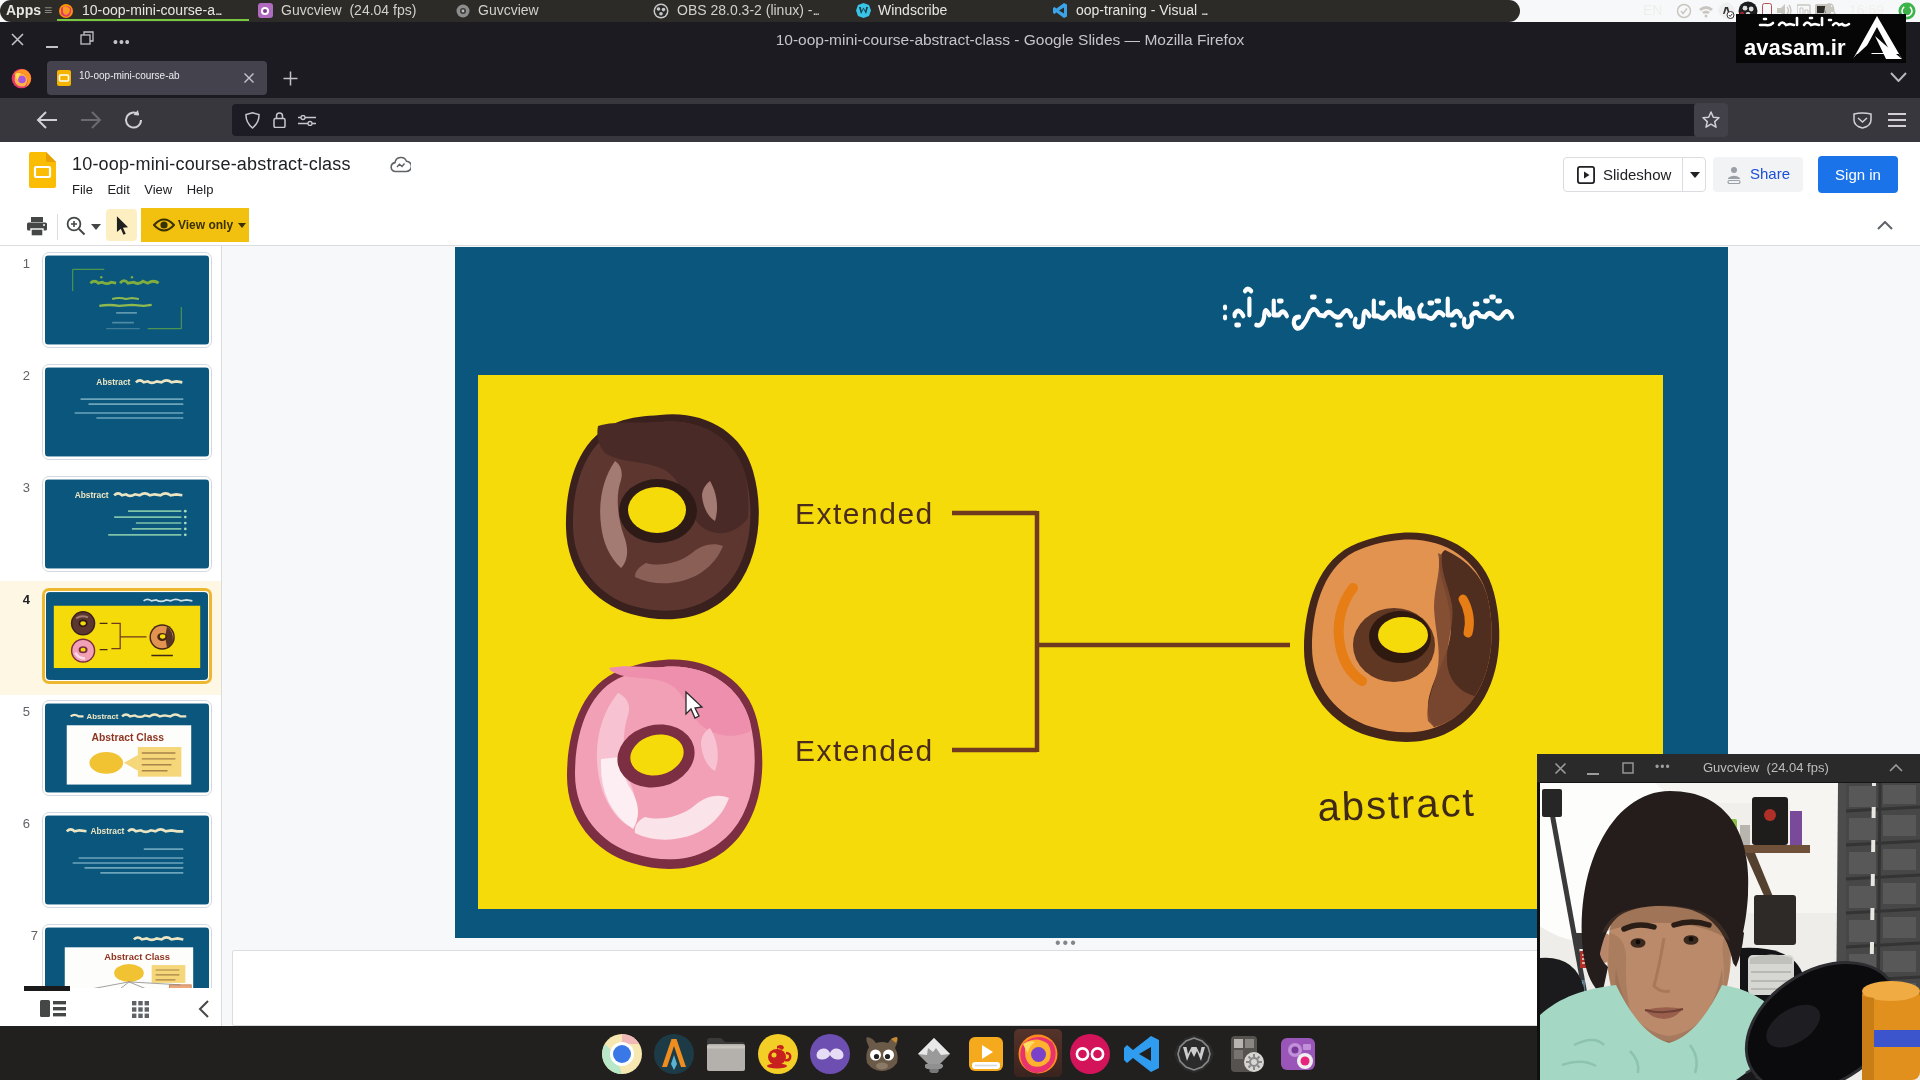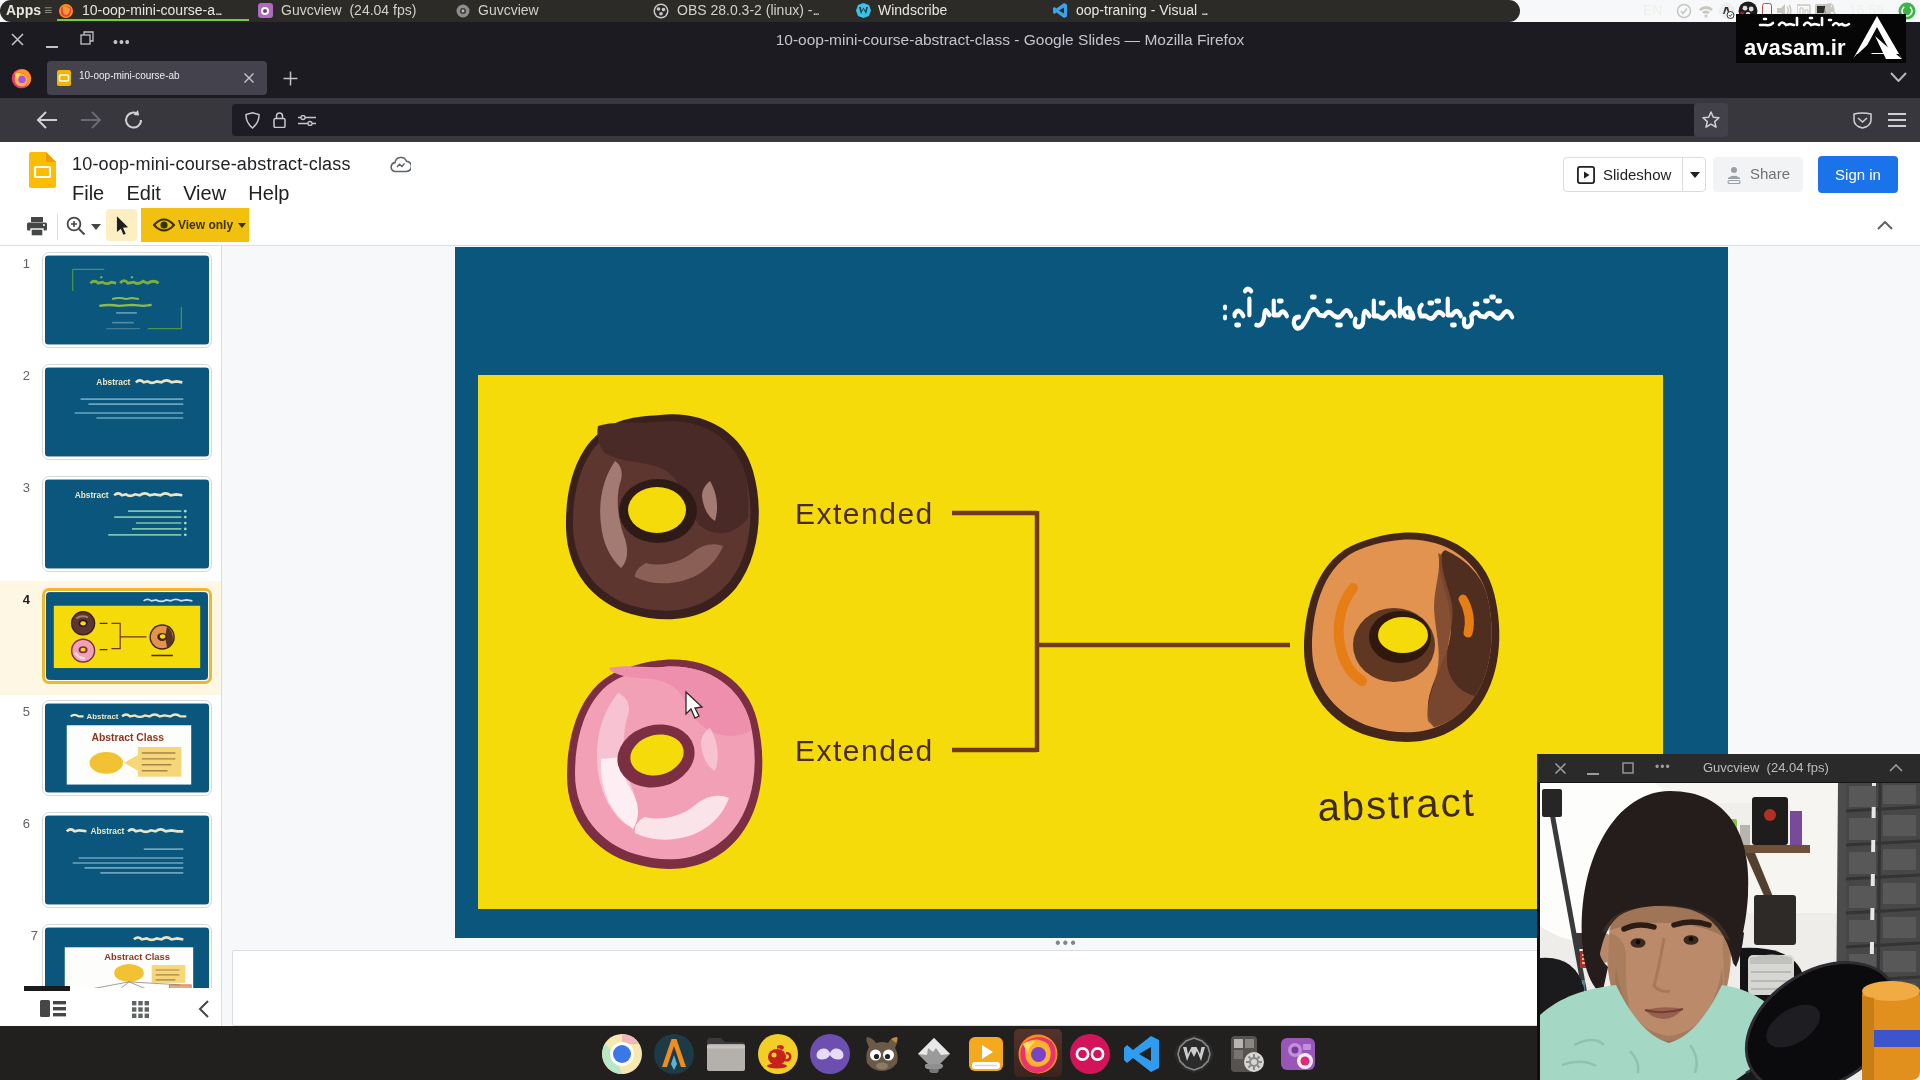--- a/index.html
+++ b/index.html
@@ -206,39 +206,39 @@
   <svg class="abs" style="left:29px; top:10px;" width="27" height="36" viewBox="0 0 27 36">
       <path d="M0 2 Q0 0 2 0 L17 0 L27 10 L27 34 Q27 36 25 36 L2 36 Q0 36 0 34 Z" fill="#fbbc04"></path>
       <path d="M17 0 L27 10 L19 10 Q17 10 17 8 Z" fill="#e8a000"></path>
       <rect x="6" y="15" width="15" height="10" rx="1" fill="none" stroke="#fff" stroke-width="2.2"></rect>
     </svg>
   <div class="abs" style="left:72px; top:12px; font-size:18px; letter-spacing:0.2px; color:#202124;">10-oop-mini-course-abstract-class</div>
   <svg class="abs" style="left:390px; top:14px;" width="21" height="17" viewBox="0 0 21 17">
       <path d="M5 15.5 A4.5 4.5 0 0 1 5 6.6 A6 6 0 0 1 16.5 5.2 A4.8 4.8 0 0 1 16 15.5 Z" fill="none" stroke="#5f6368" stroke-width="1.6"></path>
       <path d="M7 11 L9.5 8.2 L12 10.5 L14.5 7.5" stroke="#5f6368" stroke-width="1.4" fill="none"></path>
     </svg>
-  <div class="abs" style="left:72px; top:40px; font-size:20px; color:#202124;">File&nbsp;&nbsp;&nbsp;&nbsp;Edit&nbsp;&nbsp;&nbsp;&nbsp;View&nbsp;&nbsp;&nbsp;&nbsp;Help</div>
+  <div class="abs" style="left:72px; top:40px; font-size:13px; color:#202124;">File&nbsp;&nbsp;&nbsp;&nbsp;Edit&nbsp;&nbsp;&nbsp;&nbsp;View&nbsp;&nbsp;&nbsp;&nbsp;Help</div>
   <div class="abs" style="left:1563px; top:15px; width:143px; height:35px; border:1px solid #dadce0; border-radius:4px; background:#fff;">
     <svg class="abs" style="left:13px; top:8px;" width="18" height="18" viewBox="0 0 18 18">
         <rect x="0.9" y="0.9" width="16.2" height="16.2" rx="2" fill="none" stroke="#202124" stroke-width="1.8"></rect>
         <path d="M7 5.5 L12.5 9 L7 12.5 Z" fill="#202124"></path>
       </svg>
     <span class="abs" style="left:39px; top:8px; font-size:15px; color:#202124;">Slideshow</span>
     <div class="abs" style="left:118px; top:0; width:1px; height:33px; background:#dadce0;"></div>
     <svg class="abs" style="left:126px; top:14px;" width="10" height="6" viewBox="0 0 10 6">
         <path d="M0 0 L5 6 L10 0 Z" fill="#202124"></path>
       </svg>
   </div>
   <div class="abs" style="left:1713px; top:15px; width:90px; height:35px; border-radius:4px; background:#f1f3f4;">
     <svg class="abs" style="left:12px; top:8px;" width="18" height="19" viewBox="0 0 18 19">
         <circle cx="9" cy="5" r="3" fill="#9aa0a6"></circle>
         <path d="M3 13 Q9 8.5 15 13 L15 14 L3 14 Z" fill="#9aa0a6"></path>
         <rect x="3" y="15.5" width="12" height="3" rx="1.5" fill="none" stroke="#9aa0a6" stroke-width="1.2"></rect>
       </svg>
-    <span class="abs" style="left:37px; top:8px; font-size:15px; color:#737373;">Share</span>
+    <span class="abs" style="left:37px; top:8px; font-size:15px; color:#1d4ed8;">Share</span>
   </div>
   <div class="abs" style="left:1818px; top:14px; width:80px; height:37px; border-radius:4px; background:#1a73e8; color:#fff;
     font-size:15px; text-align:center; line-height:37px;">Sign in</div>
 </div>
 <div id="gtoolbar">
   <svg class="abs" style="left:26px; top:13px;" width="22" height="20" viewBox="0 0 22 20">
       <rect x="5" y="0" width="12" height="5" fill="#444746"></rect>
       <rect x="1" y="5.5" width="20" height="8" rx="1.5" fill="#444746"></rect>
       <rect x="5" y="12" width="12" height="7" fill="#444746" stroke="#fff" stroke-width="1.4"></rect>
       <circle cx="18" cy="8" r="1" fill="#fff"></circle>

